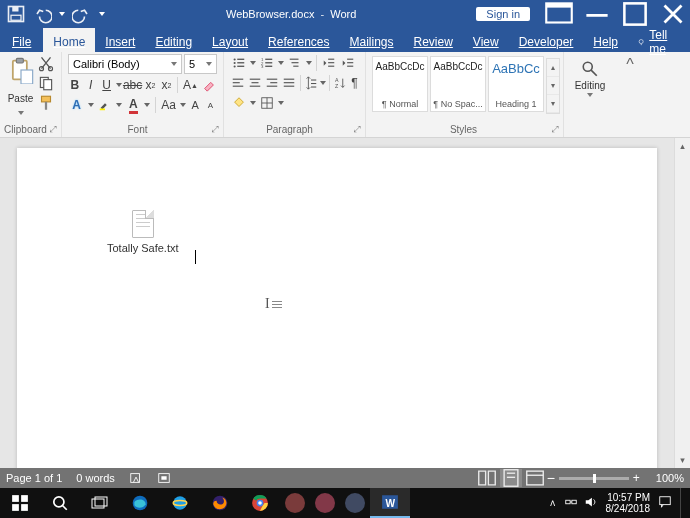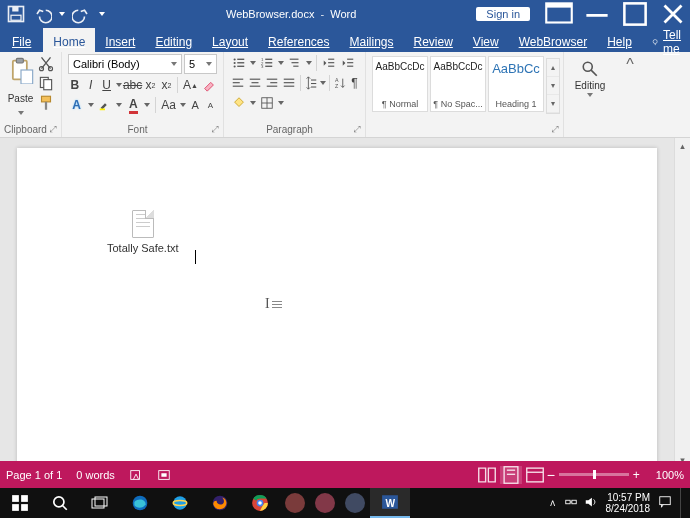--- a/index.html
+++ b/index.html
@@ -76,21 +76,21 @@
 .page .embed .fi { width:22px; height:28px; border:1px solid #bbb; border-radius:1px; position:relative; background:#fff;}
 .page .embed .fi::before { content:""; position:absolute; right:-1px; top:-1px; width:8px; height:8px; background:linear-gradient(135deg,#fff 49%, #ddd 50%); border-left:1px solid #bbb; border-bottom:1px solid #bbb;}
 .page .embed .fi .ln { height:1px; background:#ccc; margin:3px 3px 0;}
 .page .embed .cap { font-size: 11px; color:#333; margin-top:4px;}
 .page .caret { position:absolute; left:178px; top:102px; width:1px; height:14px; background:#000;}
 .page .cursor-ibeam { position:absolute; left:248px; top:148px; font-size:14px; color:#555; display:flex; gap:2px; align-items:center;}
 .page .cursor-ibeam .lines { display:flex; flex-direction:column; gap:2px;}
 .page .cursor-ibeam .lines span { width:10px; height:1px; background:#888;}
 
 
-.statusbar { position:absolute; left:0; right:0; bottom: 30px; height:27px; background:#be185d; color:#fff; font-size:11px; display:flex; align-items:center; padding:0 6px;}
+.statusbar { position:absolute; left:0; right:0; bottom: 30px; height:20px; background:#737373; color:#fff; font-size:11px; display:flex; align-items:center; padding:0 6px;}
 .statusbar .sitem { margin-right: 14px; display:flex; align-items:center; gap:4px;}
 .statusbar .spacer { flex:1; }
 .statusbar .vbtn { width:22px; height:18px; display:flex; align-items:center; justify-content:center; opacity:.85; margin:0 1px;}
 .statusbar .zoom { display:flex; align-items:center; gap:4px; }
 .statusbar .ztrack { width:70px; height:3px; background:rgba(255,255,255,.4); position:relative;}
 .statusbar .zthumb { width:3px; height:9px; background:#fff; position:absolute; left:34px; top:-3px;}
 
 
 .taskbar { position:absolute; left:0; right:0; bottom:0; height:30px; background:#101010; display:flex; align-items:center;}
 .taskbar .tb { width:40px; height:30px; display:flex; align-items:center; justify-content:center;}
@@ -172,21 +172,21 @@
 <div class="ribtabs">
   <div class="tab file">File</div>
   <div class="tab active">Home</div>
   <div class="tab">Insert</div>
   <div class="tab">Editing</div>
   <div class="tab">Layout</div>
   <div class="tab">References</div>
   <div class="tab">Mailings</div>
   <div class="tab">Review</div>
   <div class="tab">View</div>
-  <div class="tab">WebBrowser</div>
+  <div class="tab">Developer</div>
   <div class="tab">Help</div>
   <div class="tab" style="gap:4px;">
     <svg width="12" height="12" viewBox="0 0 16 16">
         <circle cx="7" cy="7" r="4.5" fill="#2b579a" stroke="#fff" stroke-width="1.3"></circle>
         <rect x="6.3" y="12" width="1.5" height="3" fill="#fff"></rect>
       </svg>
     <span>Tell me</span>
   </div>
   <div class="spacer"></div>
   <div class="share">
@@ -445,20 +445,21 @@
       <div class="stylecard h1">
         <span class="prev">AaBbCc</span>
         <span>Heading 1</span>
       </div>
       <div class="styledrop">
         <div>▴</div>
           <div>▾</div>
           <div>▾</div>
       </div>
     </div>
+    <div class="glabel" style="right:2px;">Styles</div>
     <div class="launcher">⤢</div>
   </div>
 
   <div class="group editg" style="border-right:none;">
     <div class="find">
       <svg width="18" height="18" viewBox="0 0 16 16">
           <circle cx="6" cy="6" r="4" fill="none" stroke="#555" stroke-width="1.4"></circle>
           <line x1="9" y1="9" x2="14" y2="14" stroke="#555" stroke-width="1.5"></line>
         </svg>
       <span>Editing</span>

